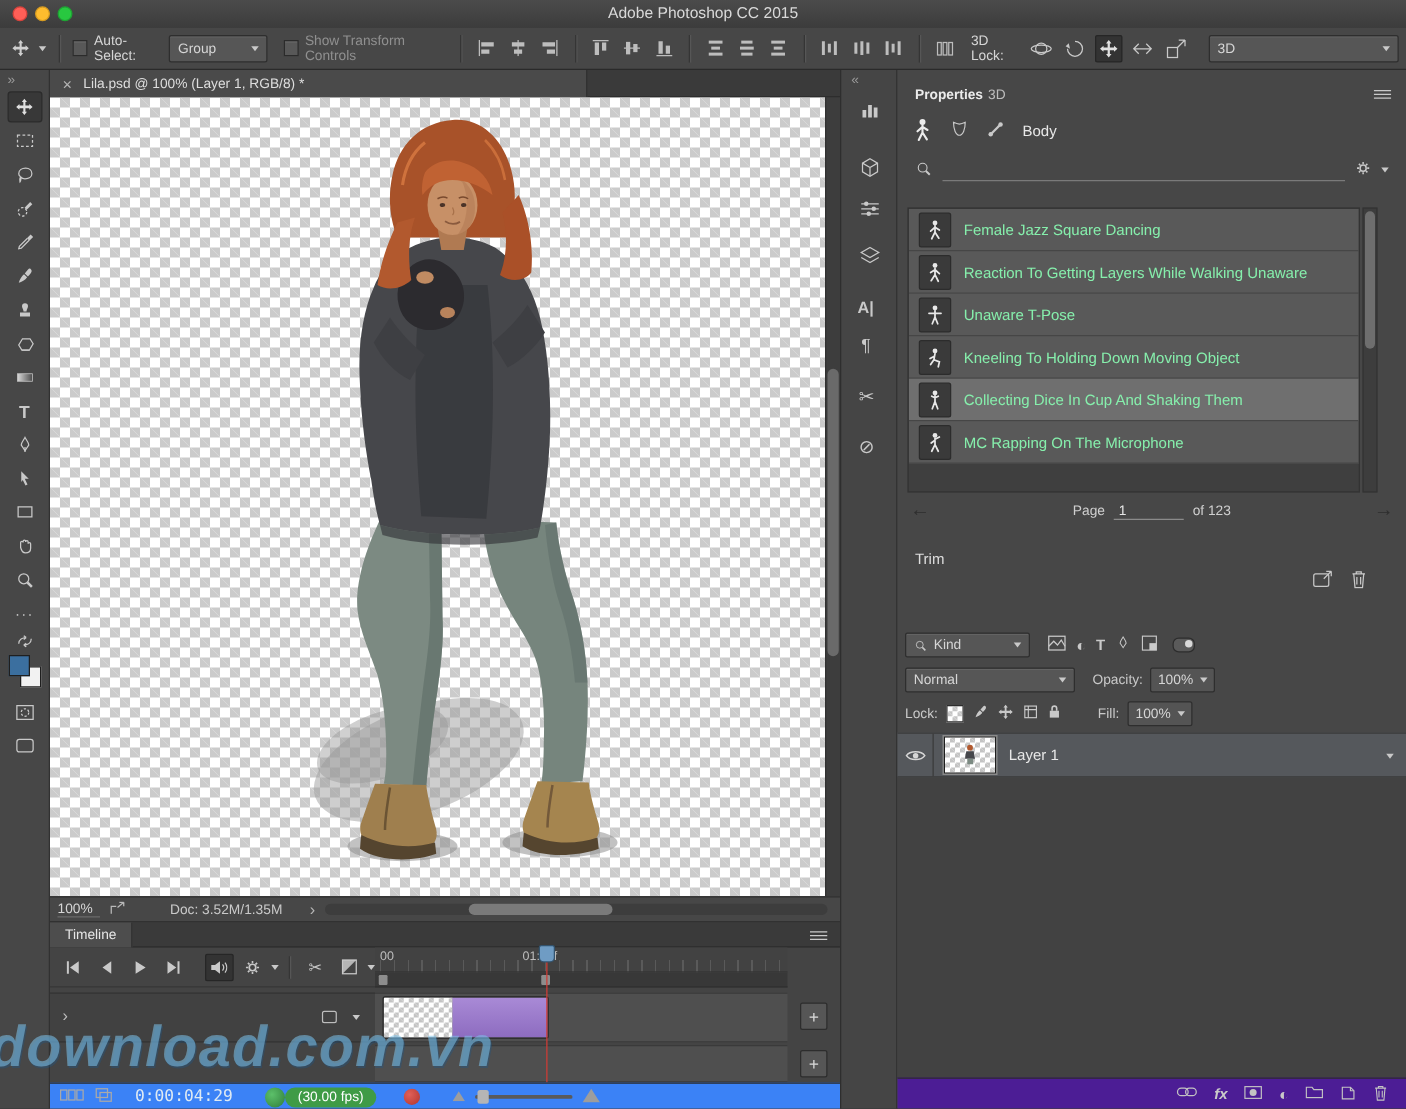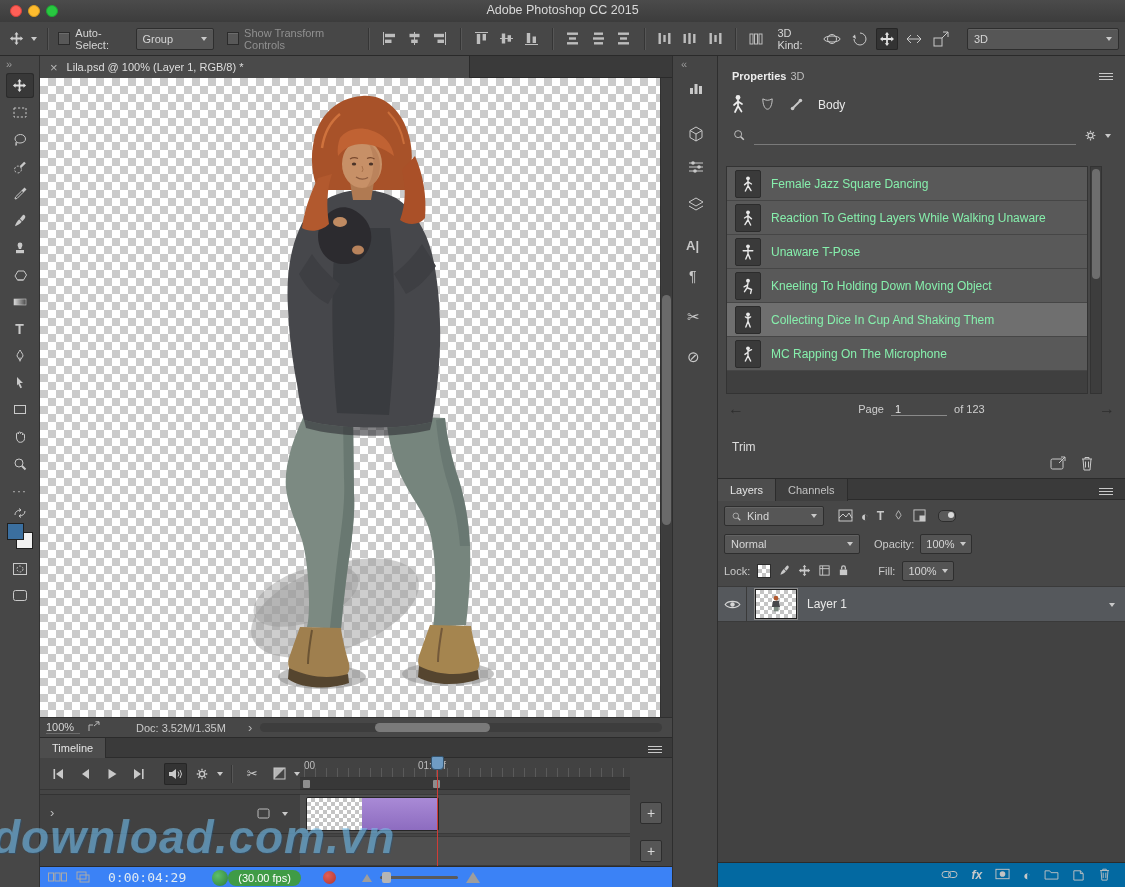--- a/index.html
+++ b/index.html
@@ -158,21 +158,21 @@
         </svg>
       </span>
     <span class="sep"></span>
     <span class="opt-icon">
         <svg width="14" height="14" viewBox="0 0 14 14">
           <rect x="1" y="2" width="3" height="10" fill="none" stroke="#bdbdbd"></rect>
           <rect x="5.5" y="2" width="3" height="10" fill="none" stroke="#bdbdbd"></rect>
           <rect x="10" y="2" width="3" height="10" fill="none" stroke="#bdbdbd"></rect>
         </svg>
       </span>
-    <span style="margin-left:6px">3D Kind:</span>
+    <span style="margin-left:6px">3D Lock:</span>
     <span class="tl-btn">
         <svg width="18" height="18" viewBox="0 0 18 18">
           <circle cx="9" cy="9" r="4.5" stroke="#c9c9c9" fill="none"></circle>
           <ellipse cx="9" cy="9" rx="8" ry="3" stroke="#c9c9c9" fill="none"></ellipse>
         </svg>
       </span>
     <span class="tl-btn">
         <svg width="18" height="18" viewBox="0 0 18 18">
           <path d="M9 3a6 6 0 1 1-6 6" stroke="#c9c9c9" fill="none"></path>
           <path d="M5 9 1.5 7 4 4.5Z" fill="#c9c9c9"></path>
@@ -650,26 +650,20 @@
     <span class="abs" style="left:332px;top:400px"><svg width="17" height="15" viewBox="0 0 17 15">
           <rect x="1" y="3" width="12" height="10" rx="1.5" fill="none" stroke="#c9c9c9"></rect>
           <path d="M9 7 15 1M15 1h-4M15 1v4" stroke="#c9c9c9" fill="none"></path>
         </svg></span>
     <span class="abs" style="left:362px;top:399px"><svg width="14" height="16" viewBox="0 0 14 16">
           <path d="M2 4h10M5 4V2.5h4V4" stroke="#c9c9c9" fill="none"></path>
           <path d="M3 4l1 11h6l1-11" fill="none" stroke="#c9c9c9"></path>
           <path d="M5.5 6.5v6M8.5 6.5v6" stroke="#c9c9c9"></path>
         </svg></span>
 
-    <div class="abs" style="left:0;top:422px;width:407px;height:22px;background:#3a3a3a;border-top:1px solid #2b2b2b;border-bottom:1px solid #2b2b2b;box-sizing:border-box">
-      <span class="ptab active">Layers</span><span class="ptab">Channels</span>
-      <span class="abs" style="right:12px;top:7px"><svg width="14" height="9" viewBox="0 0 14 9">
-            <path d="M0 1.5h14M0 4.5h14M0 7.5h14" stroke="#c9c9c9"></path>
-          </svg></span>
-    </div>
 
     <div class="abs flex" style="left:0;top:448px;width:407px;height:24px;padding:0 6px;gap:8px;box-sizing:border-box">
       <div class="dd" style="width:86px;height:18px;justify-content:space-between">
         <span class="flex" style="gap:5px">
             <svg width="11" height="11" viewBox="0 0 16 16">
               <circle cx="7" cy="7" r="4" fill="none" stroke="#c9c9c9"></circle>
               <path d="M10 10l3.5 3.5" stroke="#c9c9c9" stroke-width="1.8"></path>
             </svg>
             <span>Kind</span>
           </span>
@@ -743,21 +737,21 @@
             <path d="M11 10h8l1.5 8h-11Z" fill="#46474b"></path>
             <path d="M12 18h6.5v6H12Z" fill="#7c8a82"></path>
           </svg>
       </span>
       <span style="margin-left:10px;color:#e8e8e8;font-size:12px">Layer 1</span>
       <span class="caret abs" style="right:10px;top:16px"></span>
     </div>
 
     <div class="abs" style="left:0;top:566px;width:407px;height:240px;background:#424242"></div>
 
-    <div class="abs flex" style="left:0;top:806px;width:407px;height:25px;background:#0369a1;border-top:1px solid #2b2b2b;justify-content:flex-end;gap:13px;padding:0 14px;box-sizing:border-box">
+    <div class="abs flex" style="left:0;top:806px;width:407px;height:25px;background:#4c1d95;border-top:1px solid #2b2b2b;justify-content:flex-end;gap:13px;padding:0 14px;box-sizing:border-box">
       <span><svg width="17" height="9" viewBox="0 0 17 9">
             <rect x="1" y="1.5" width="8.5" height="6" rx="3" fill="none" stroke="#c3c3c3"></rect>
             <rect x="7.5" y="1.5" width="8.5" height="6" rx="3" fill="none" stroke="#c3c3c3"></rect>
           </svg></span>
       <span class="glyph" style="font-style:italic;font-weight:bold;font-size:12px">fx</span>
       <span><svg width="15" height="12" viewBox="0 0 16 12">
             <rect x="1" y="1" width="14" height="10" fill="none" stroke="#c3c3c3"></rect>
             <circle cx="8" cy="6" r="3" fill="#c3c3c3"></circle>
           </svg></span>
       <span class="glyph" style="font-size:13px">◐</span>

